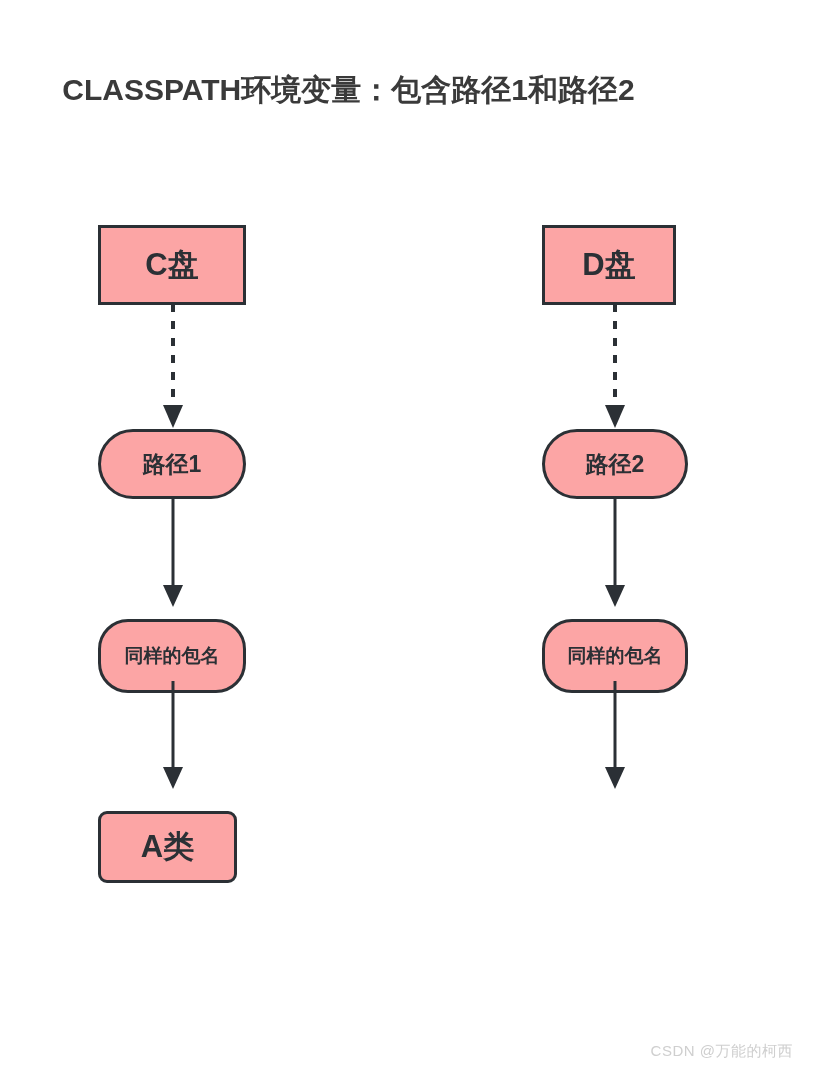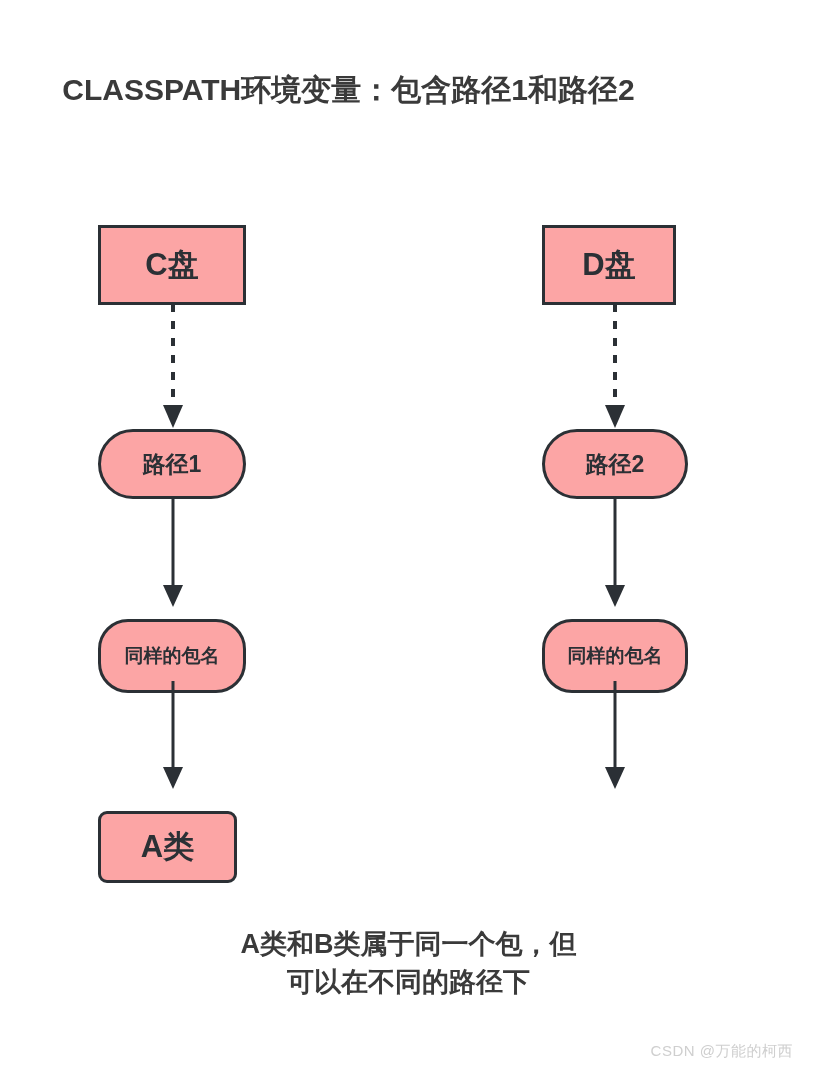--- a/index.html
+++ b/index.html
@@ -188,20 +188,16 @@
   </div>
 
   <div class="connector" style="left:594px; top:681px;">
     <svg width="42" height="110" viewBox="0 0 42 110">
       <line x1="21" y1="0" x2="21" y2="92" stroke="#2b3035" stroke-width="3"></line>
       <polygon points="21,108 11,86 31,86" fill="#2b3035"></polygon>
     </svg>
   </div>
 
 
-  <div class="diagram-caption">
-    <span class="caption-line">A类和B类属于同一个包，但</span>
-    <span class="caption-line">可以在不同的路径下</span>
-  </div>
 
   <div class="watermark">CSDN @万能的柯西</div>
 
 </div>
 
 </body></html>

